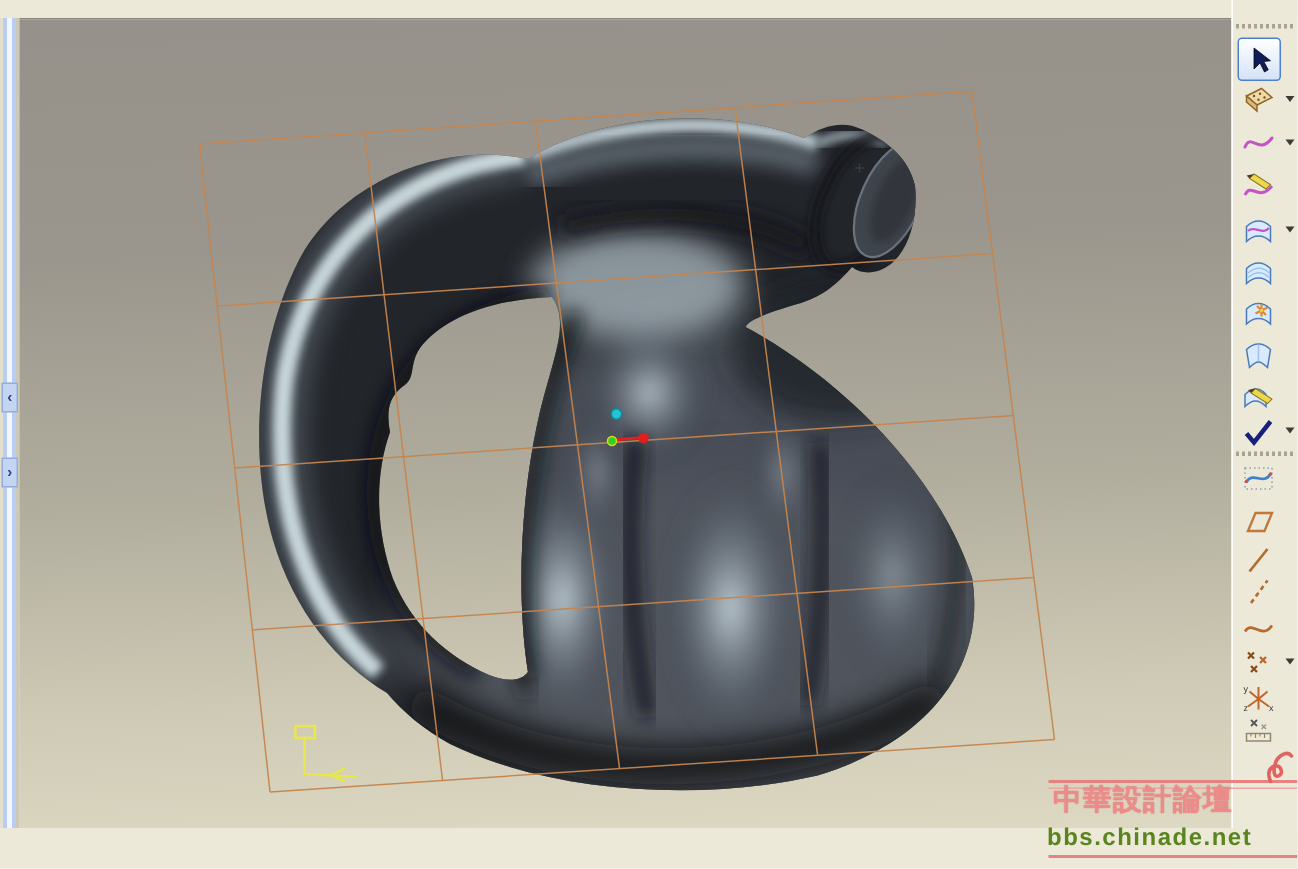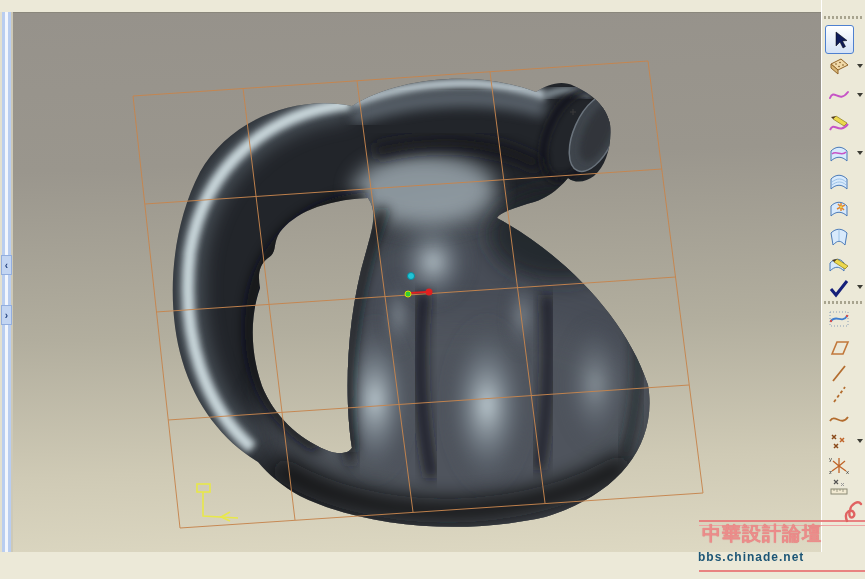--- a/index.html
+++ b/index.html
@@ -30,21 +30,21 @@
   .dd{position:absolute;left:857px;width:0;height:0;border:3px solid transparent;border-top:4px solid #3c3c34;cursor:pointer;}
   
   .statusbar{position:absolute;left:0;top:552px;width:865px;height:27px;background:#ece9d8;}
   
   .watermark{position:absolute;left:693px;top:517px;width:172px;height:62px;z-index:30;pointer-events:none;opacity:.92;}
   .wm-line{position:absolute;left:6px;right:0;height:3px;border-top:2px solid #e87a7a;border-bottom:1px solid #f0a0a0;}
   .wm-line.top{top:3px;}
   .wm-line.bot{top:53px;border-top:2px solid #e87a7a;border-bottom:none;}
   .wm-title{position:absolute;left:9px;top:7px;font-size:19px;font-weight:bold;line-height:1.05;white-space:nowrap;
         color:#ee8686;text-shadow:0 0 1px #d96a6a;letter-spacing:1px;}
-  .wm-url{position:absolute;left:5px;top:33px;font-size:12px;font-weight:bold;color:#0c4a6e;letter-spacing:1px;}
+  .wm-url{position:absolute;left:5px;top:33px;font-size:16px;font-weight:bold;color:#4d7c0f;letter-spacing:1px;}
   .wm-swirl{position:absolute;right:0px;top:-20px;}
 </style>
 </head>
 <body>
 
 <div class="app">
   <div class="top-strip"></div>
 
   <div class="sash">
     <div class="sash-btn" style="top:243px;">‹</div>

